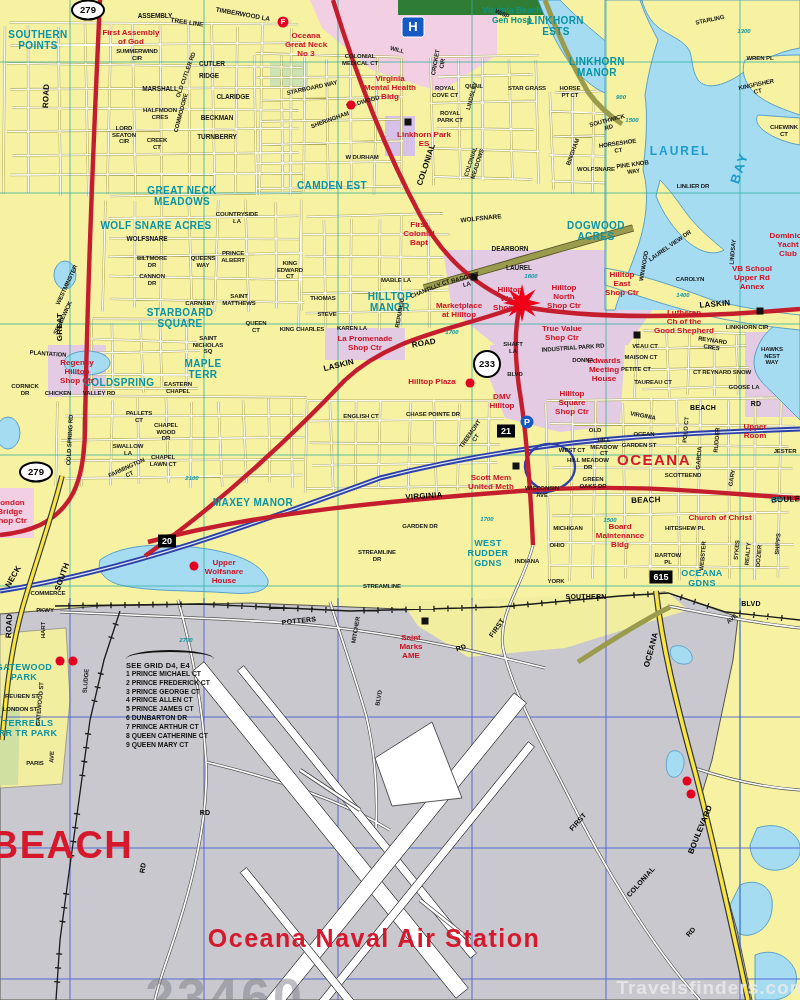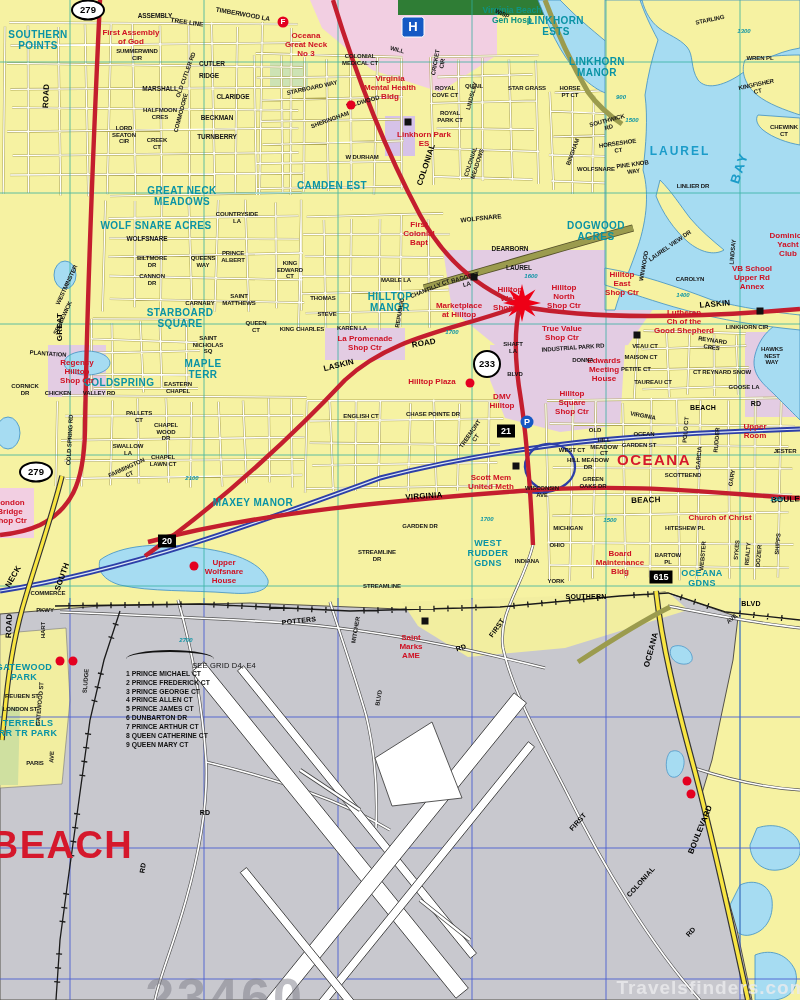--- a/index.html
+++ b/index.html
@@ -30,21 +30,21 @@
   .sq{width:7px;height:7px;background:#111;}
   .hosp{width:21px;height:19px;background:#1559c4;border:1.5px solid #fff;border-radius:3px;color:#fff;
        font-weight:bold;font-size:13px;display:flex;align-items:center;justify-content:center;}
   .pkg{width:13px;height:13px;background:#1559c4;border-radius:50%;color:#fff;font-size:9px;
        font-weight:bold;display:flex;align-items:center;justify-content:center;}
   .star{width:38px;height:38px;background:#ee0016;
     clip-path:polygon(100% 50%,68.5% 57.7%,85.4% 85.4%,57.7% 68.5%,50% 100%,42.3% 68.5%,14.6% 85.4%,
     31.5% 57.7%,0% 50%,31.5% 42.3%,14.6% 14.6%,42.3% 31.5%,50% 0%,57.7% 31.5%,85.4% 14.6%,68.5% 42.3%);}
   #gridbox{position:absolute;left:126px;top:650px;width:130px;color:#111;}
   #gridbox .brace{width:88px;height:7px;border-top:2px solid #111;border-radius:50% 50% 0 0/100% 100% 0 0;margin-bottom:2px;}
-  #gridbox .gtitle{font-size:7.5px;font-weight:normal;letter-spacing:.2px;text-align:right;}
+  #gridbox .gtitle{font-size:7.5px;font-weight:bold;letter-spacing:.2px;}
   #gridbox .gitem{font-size:6.8px;font-weight:bold;line-height:1.3;white-space:nowrap;}
 </style>
 </head>
 <body>
 
 <div id="map">
   <svg id="roads" viewBox="0 0 800 1000" xmlns="http://www.w3.org/2000/svg">
 
     <rect x="0" y="0" width="800" height="1000" fill="#f6f2a2"></rect>
 
@@ -179,20 +179,21 @@
   </svg>
 
   <div id="labels">
       <div class="lbl shield-oval" style="left: 88px; top: 10px; transform: translate(-50%, -50%);">279</div>
       <div class="lbl shield-oval" style="left: 36px; top: 472px; transform: translate(-50%, -50%);">279</div>
       <div class="lbl shield-circle" style="left: 487px; top: 364px; transform: translate(-50%, -50%);">233</div>
       <div class="lbl shield-box" style="left: 167px; top: 541px; transform: translate(-50%, -50%); text-align: right;">20</div>
       <div class="lbl shield-box" style="left: 506px; top: 431px; transform: translate(-50%, -50%);">21</div>
       <div class="lbl shield-box" style="left: 661px; top: 577px; transform: translate(-50%, -50%);">615</div>
       <div class="lbl big-red" style="left: 62px; top: 845px; transform: translate(-50%, -50%); font-size: 38px;">BEACH</div>
+      <div class="lbl big-red" style="left: 374px; top: 938px; transform: translate(-50%, -50%); font-size: 25px;">Oceana  Naval  Air  Station</div>
       <div class="lbl grid-num" style="left: 225px; top: 997px; transform: translate(-50%, -50%);">23460</div>
       <div class="lbl watermark" style="left: 712px; top: 988px; transform: translate(-50%, -50%);">Travelsfinders.com</div>
       <div class="lbl nbhd" style="left: 38px; top: 40px; transform: translate(-50%, -50%);">SOUTHERN
 POINTS</div>
       <div class="lbl nbhd" style="left: 182px; top: 196px; transform: translate(-50%, -50%);">GREAT NECK
 MEADOWS</div>
       <div class="lbl nbhd" style="left: 156px; top: 226px; transform: translate(-50%, -50%);">WOLF SNARE ACRES</div>
       <div class="lbl nbhd" style="left: 180px; top: 318px; transform: translate(-50%, -50%);">STARBOARD
 SQUARE</div>
       <div class="lbl nbhd" style="left: 203px; top: 369px; transform: translate(-50%, -50%);">MAPLE
@@ -265,21 +266,21 @@
       <div class="lbl poi" style="left: 502px; top: 402px; transform: translate(-50%, -50%);">DMV
 Hilltop</div>
       <div class="lbl poi" style="left: 572px; top: 403px; transform: translate(-50%, -50%);">Hilltop
 Square
 Shop Ctr</div>
       <div class="lbl poi" style="left: 491px; top: 483px; transform: translate(-50%, -50%);">Scott Mem
 United Meth</div>
       <div class="lbl poi" style="left: 755px; top: 432px; transform: translate(-50%, -50%);">Upper
 Room</div>
       <div class="lbl poi" style="left: 720px; top: 518px; transform: translate(-50%, -50%);">Church of Christ</div>
-      <div class="lbl poi" style="left: 620px; top: 563px; transform: translate(-50%, -50%);">Board
+      <div class="lbl poi" style="left: 620px; top: 536px; transform: translate(-50%, -50%);">Board
 Maintenance
 Bldg</div>
       <div class="lbl poi" style="left: 224px; top: 572px; transform: translate(-50%, -50%);">Upper
 Wolfsnare
 House</div>
       <div class="lbl poi" style="left: 604px; top: 370px; transform: translate(-50%, -50%);">Edwards
 Meeting
 House</div>
       <div class="lbl poi" style="left: 411px; top: 647px; transform: translate(-50%, -50%);">Saint
 Marks

